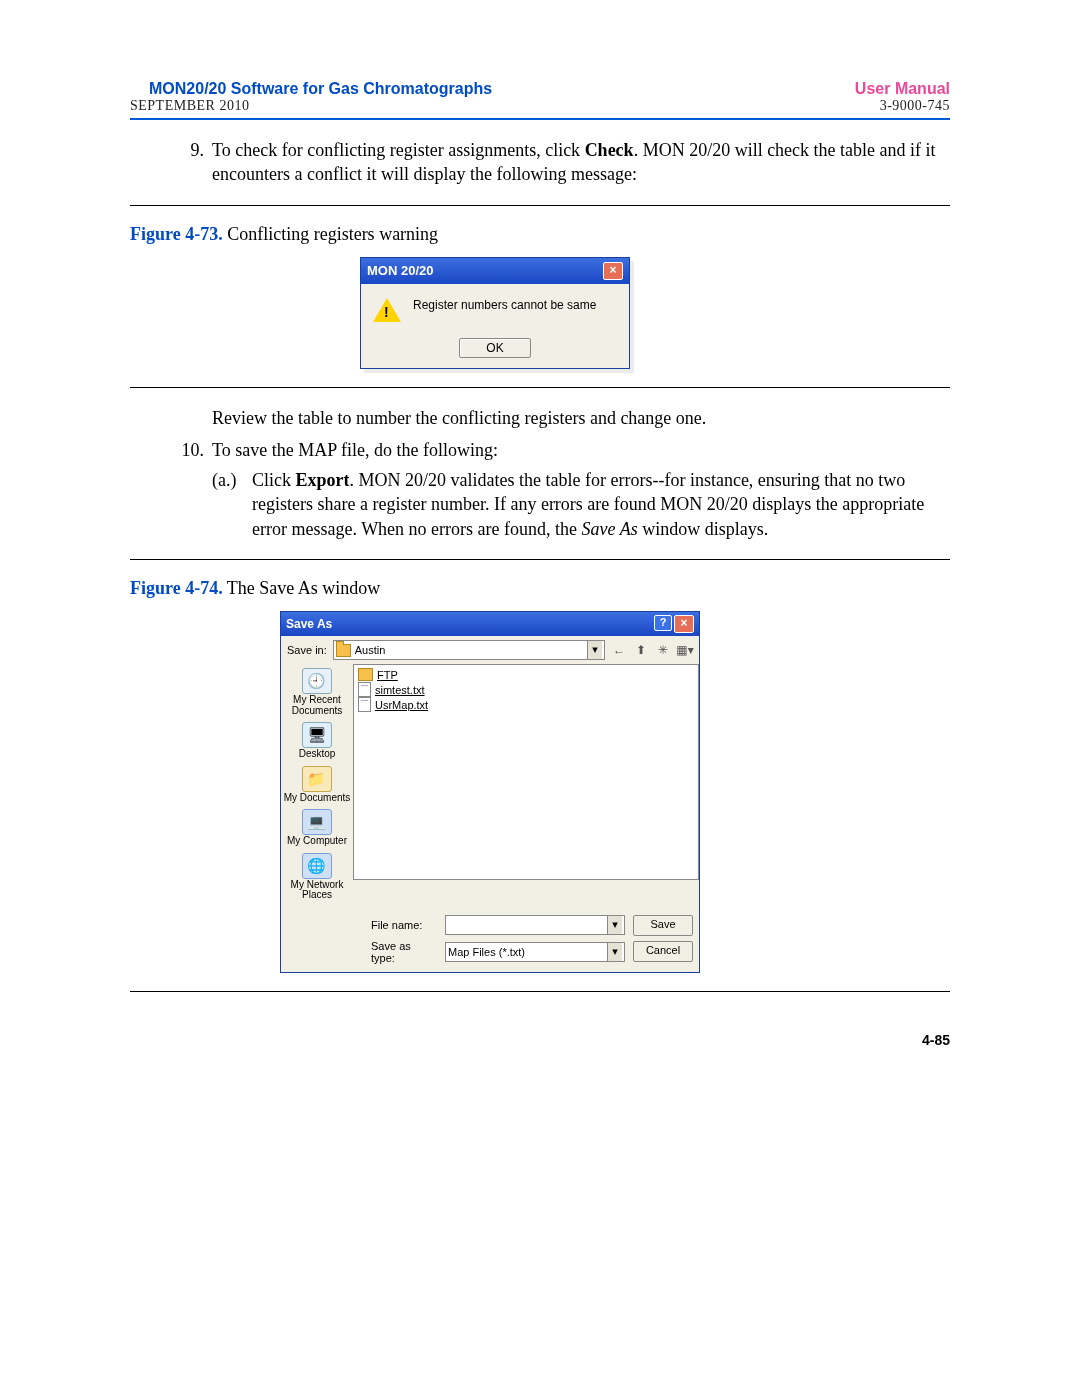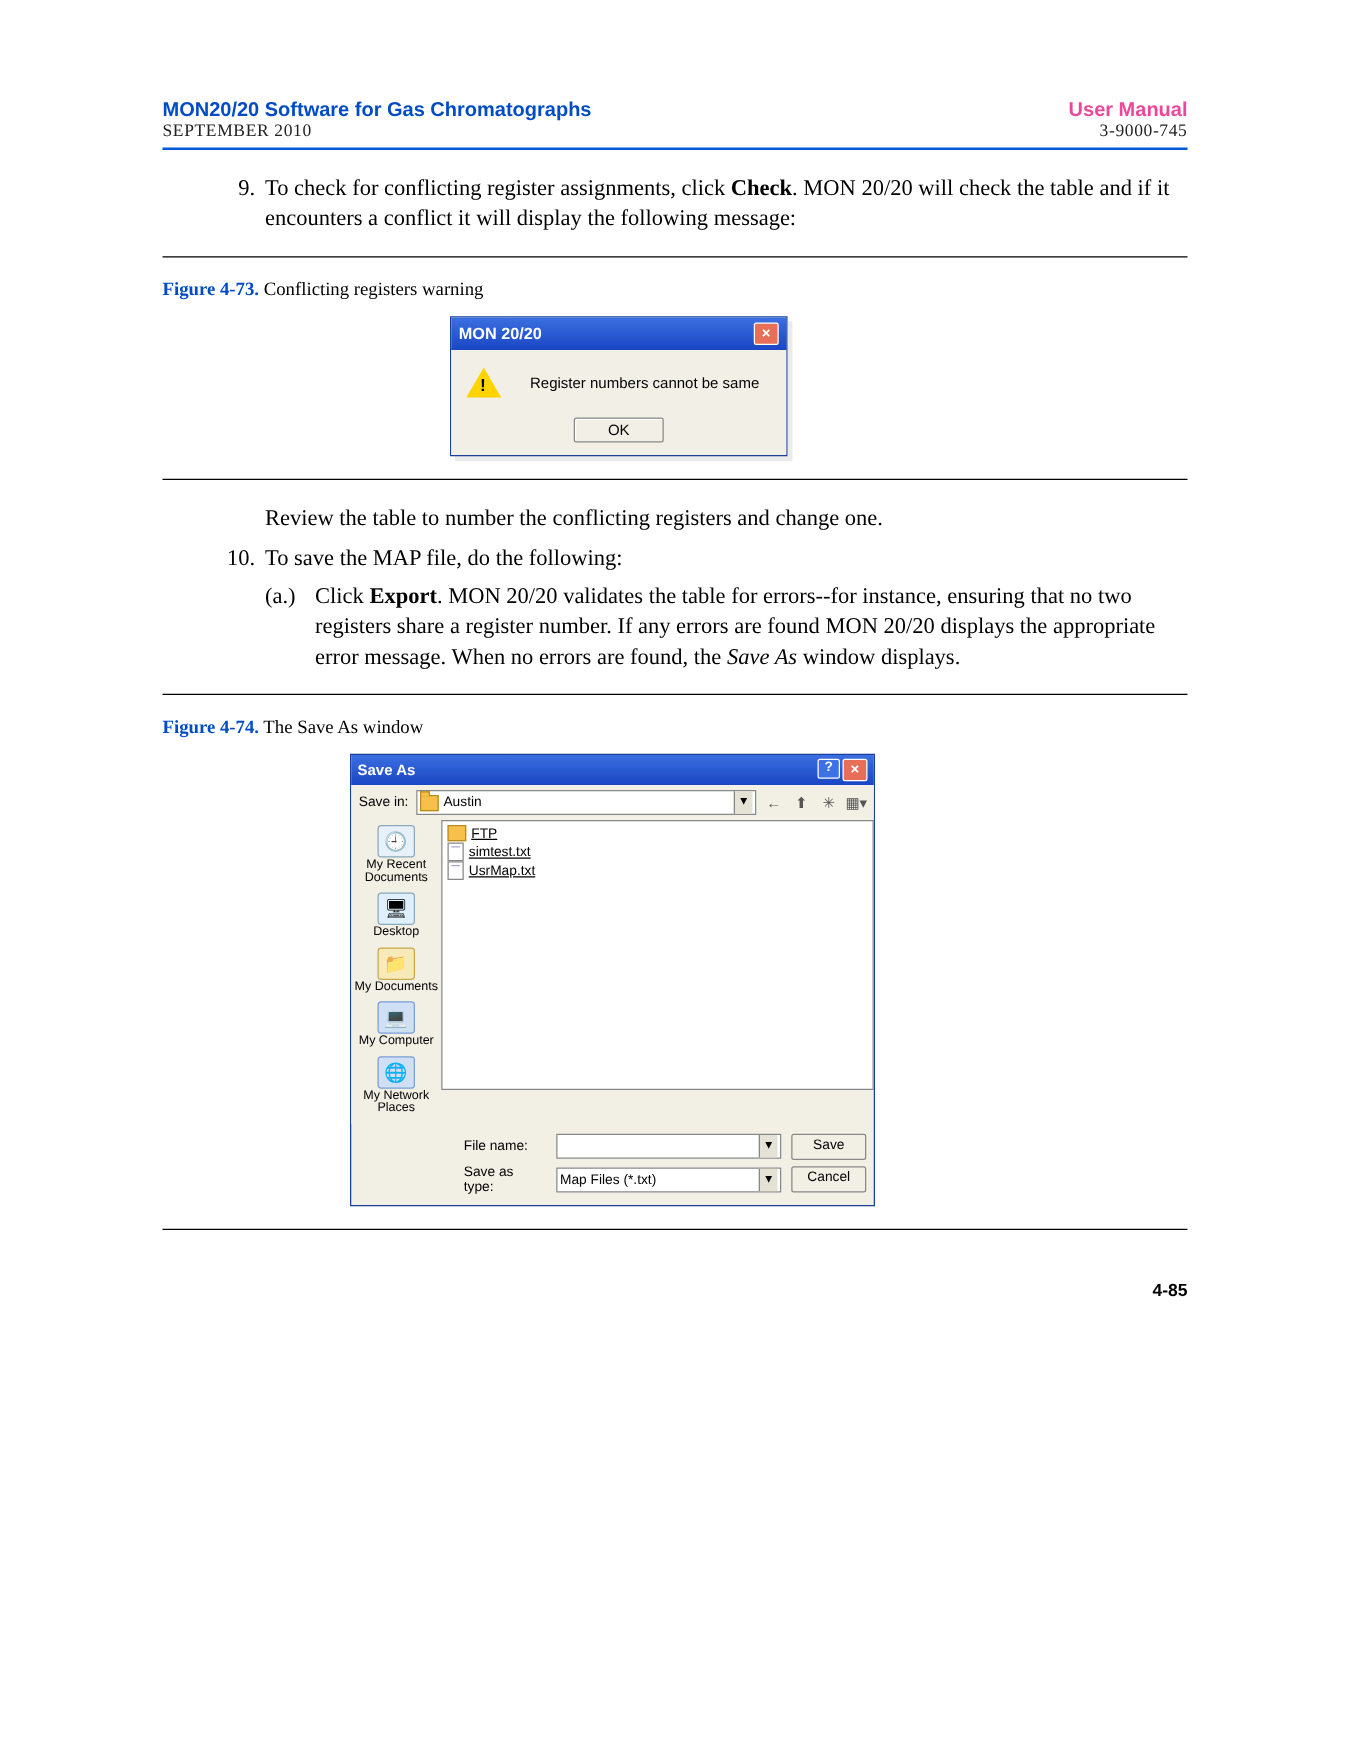--- a/index.html
+++ b/index.html
@@ -16,20 +16,21 @@
   .header-row {
     display: flex;
     justify-content: space-between;
     align-items: flex-end;
     font-family: Arial, Helvetica, sans-serif;
   }
   .header-left-title {
     color: #004bc6;
     font-weight: bold;
     font-size: 16px;
+    margin-left: 19px;
   }
   .header-right-title {
     color: #ec4899;
     font-weight: bold;
     font-size: 16px;
   }
   .header-sub {
     font-family: Georgia, serif;
     font-size: 14px;
     color: #222;
@@ -63,21 +64,21 @@
     display: flex;
     gap: 8px;
     margin-left: 82px;
     font-size: 18px;
     line-height: 1.35;
   }
   .sub-item .num { flex: 0 0 32px; }
   .sub-item .txt { flex: 1; }
   .fig-caption {
     font-family: Georgia, serif;
-    font-size: 15px;
+    font-size: 18px;
     margin: 6px 0 12px 0;
   }
   .fig-caption .fig-label { color: #004bc6; font-weight: bold; }
   .bold { font-weight: bold; }
   .italic { font-style: italic; }
 
   
   .dlg1-wrap { margin-left: 230px; margin-bottom: 10px; }
   .dlg1 {
     width: 268px;
@@ -104,21 +105,21 @@
     line-height: 14px;
     text-align: center;
     font-weight: bold;
     border-radius: 2px;
   }
   .dlg1-body {
     background: #f2f0e6;
     padding: 14px 12px 10px 12px;
     text-align: center;
   }
-  .dlg1-msg-row { display: flex; align-items: center; gap: 23px; text-align: left; }
+  .dlg1-msg-row { display: flex; align-items: flex-start; gap: 12px; text-align: left; }
   .warn-tri {
     width: 0; height: 0;
     border-left: 14px solid transparent;
     border-right: 14px solid transparent;
     border-bottom: 24px solid #ffd400;
     position: relative;
   }
   .warn-tri::after {
     content: "!";
     position: absolute;

